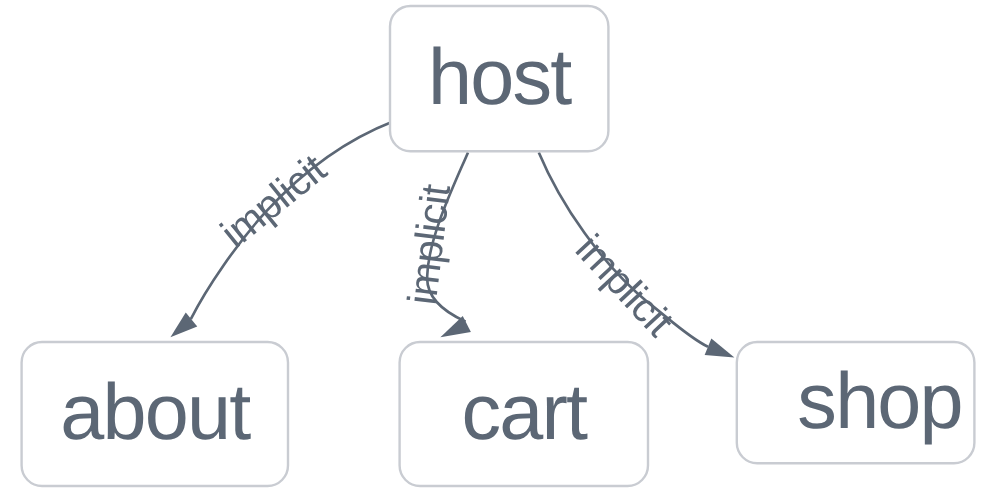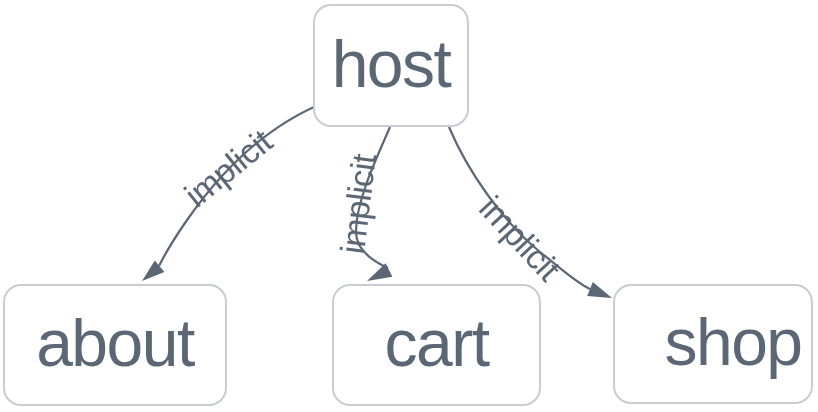--- a/index.html
+++ b/index.html
@@ -55,24 +55,24 @@
     justify-content: center;
   }
   .node .node-label {
     color: #5c6775;
     font-size: 66px;
     letter-spacing: -1.5px;
     line-height: 1;
     padding-bottom: 4px;
     white-space: nowrap;
   }
-  .node.host  { left: 313px; top: 4px;   width: 156px; height: 123px; }
-  .node.about { left: 3px;   top: 284px; width: 224px; height: 122px; }
+  .node.host  { left: 324px; top: 4px;   width: 184px; height: 123px; }
+  .node.about { left: 17px;   top: 284px; width: 224px; height: 122px; }
   .node.cart  { left: 332px; top: 284px; width: 209px; height: 122px; }
-  .node.shop  { left: 613px; top: 284px; width: 200px; height: 120px; padding-left: 40px; }
+  .node.shop  { left: 613px; top: 284px; width: 200px; height: 103px; padding-left: 40px; }
 </style>
 </head>
 <body>
 
 <div class="canvas">
 
   <div class="edge-label l1">implicit</div>
   <div class="edge-label l2">implicit</div>
   <div class="edge-label l3">implicit</div>
 

